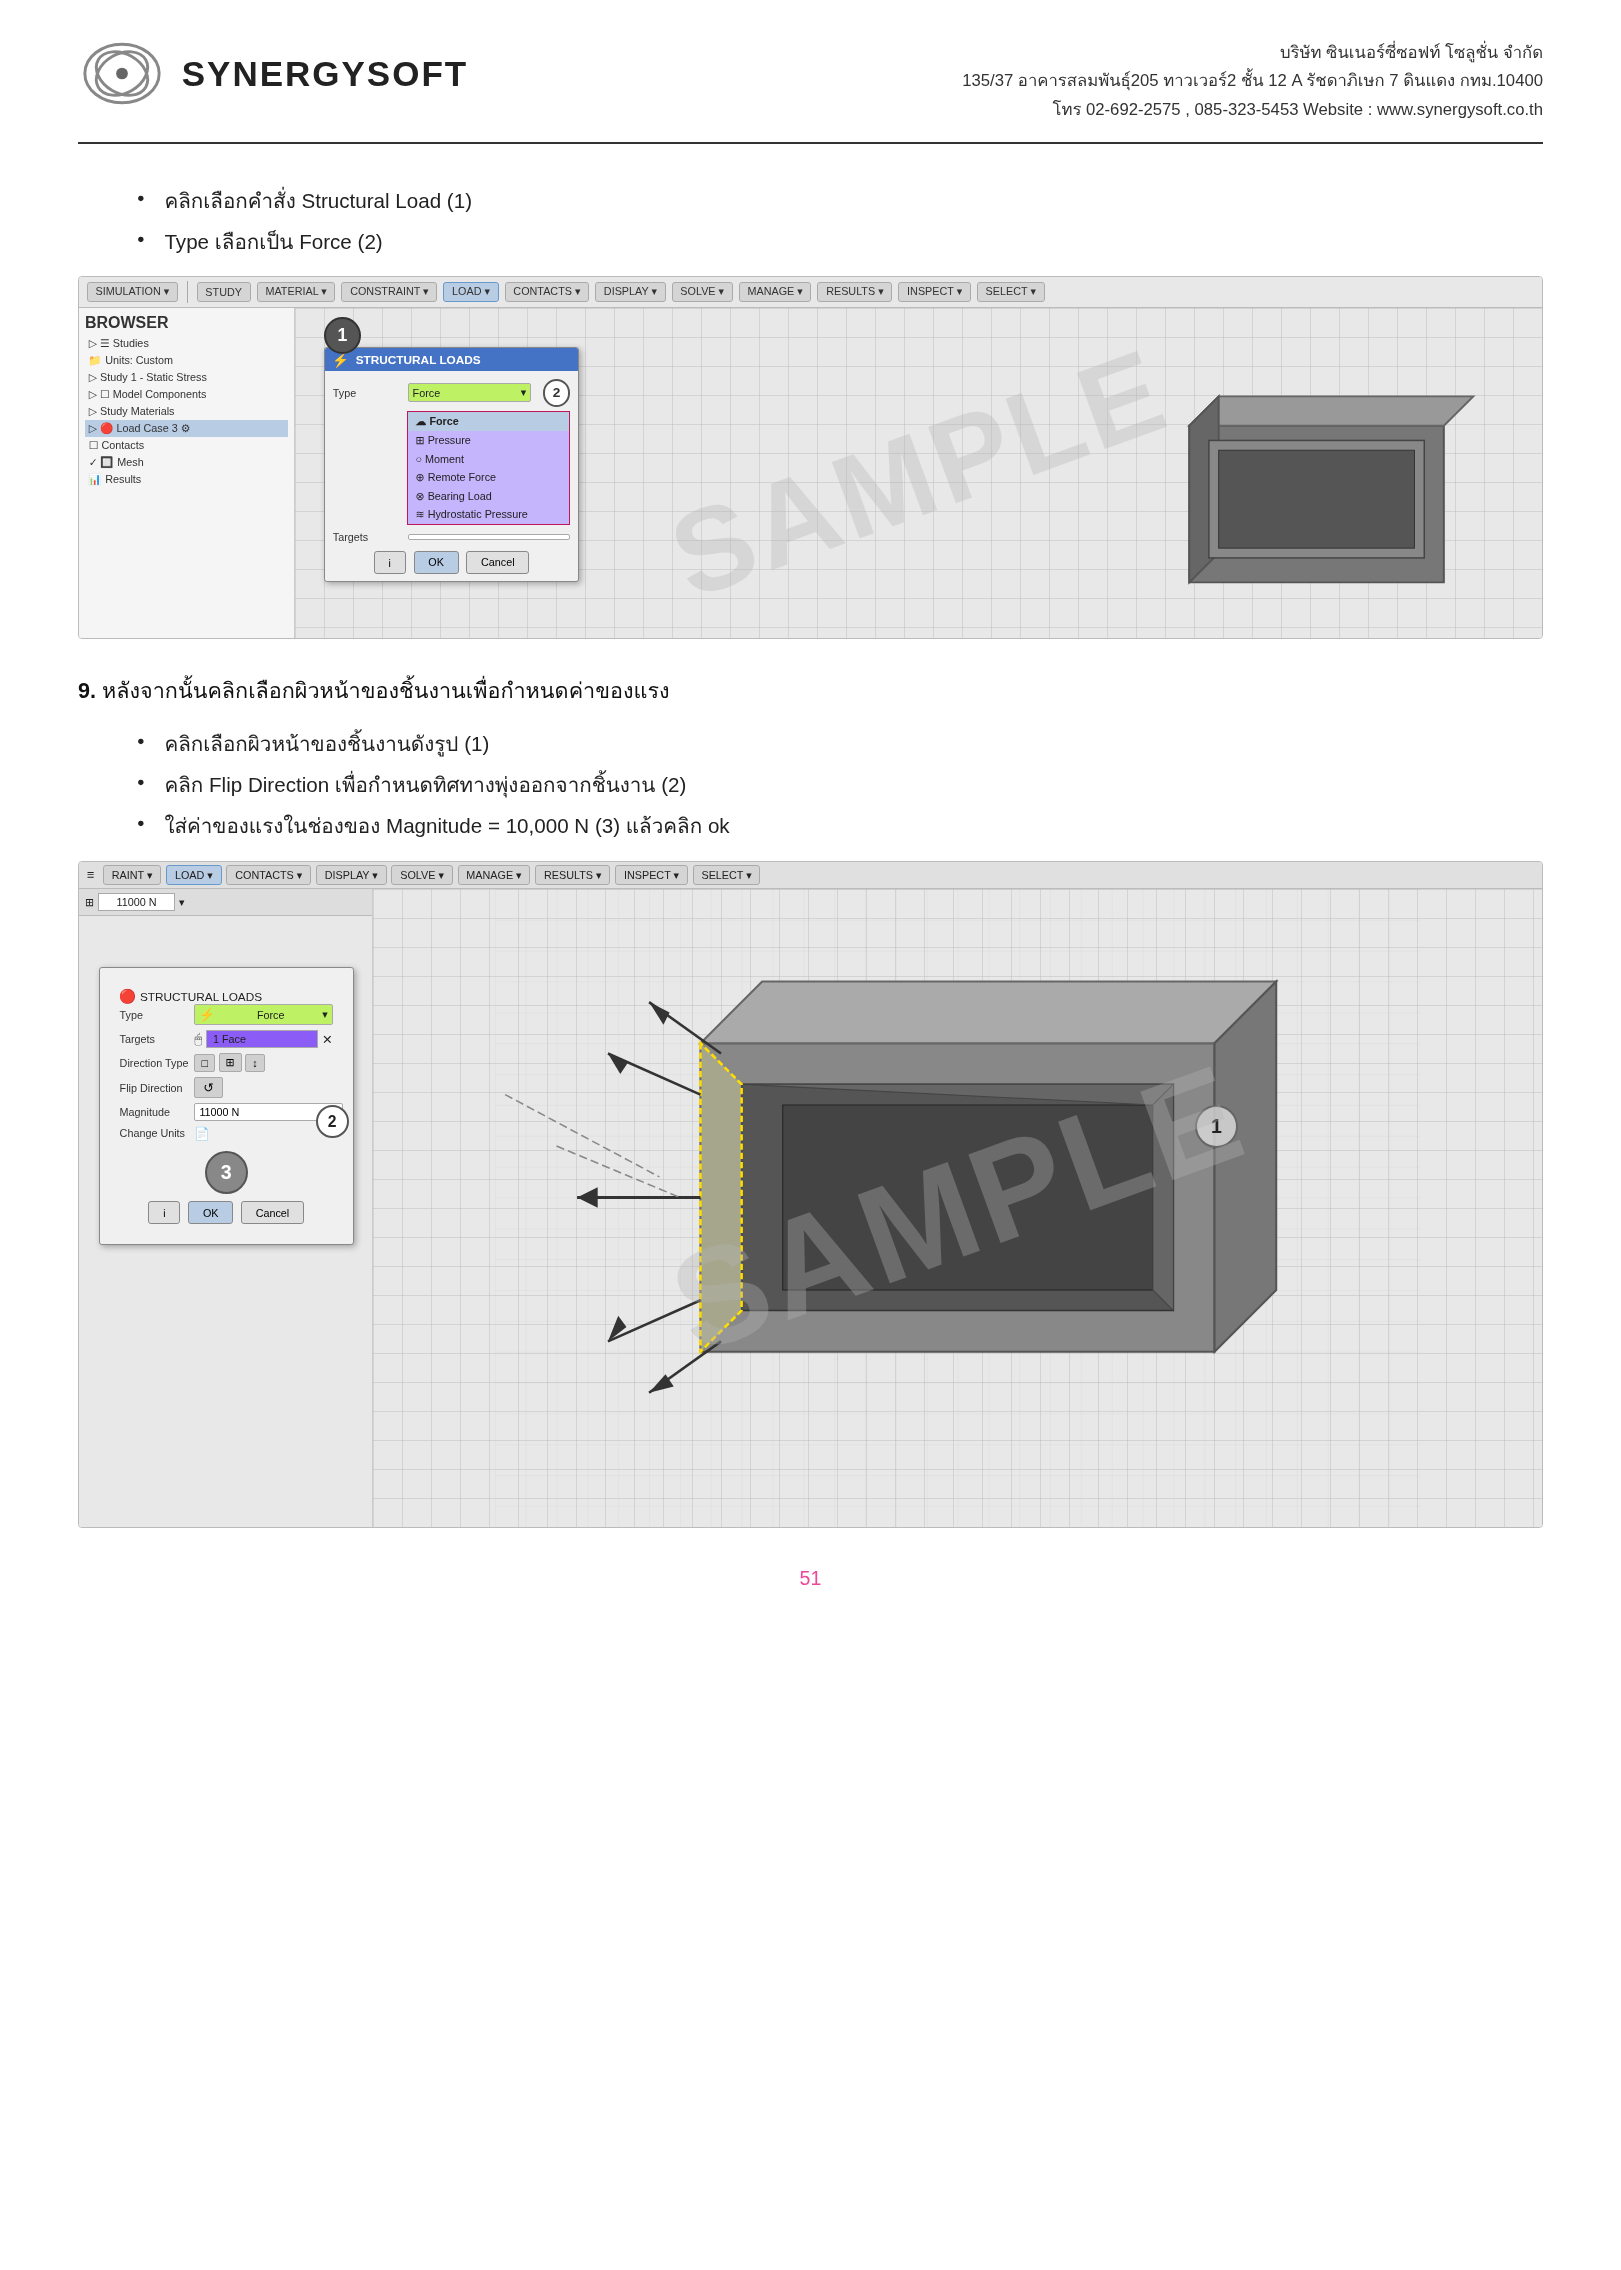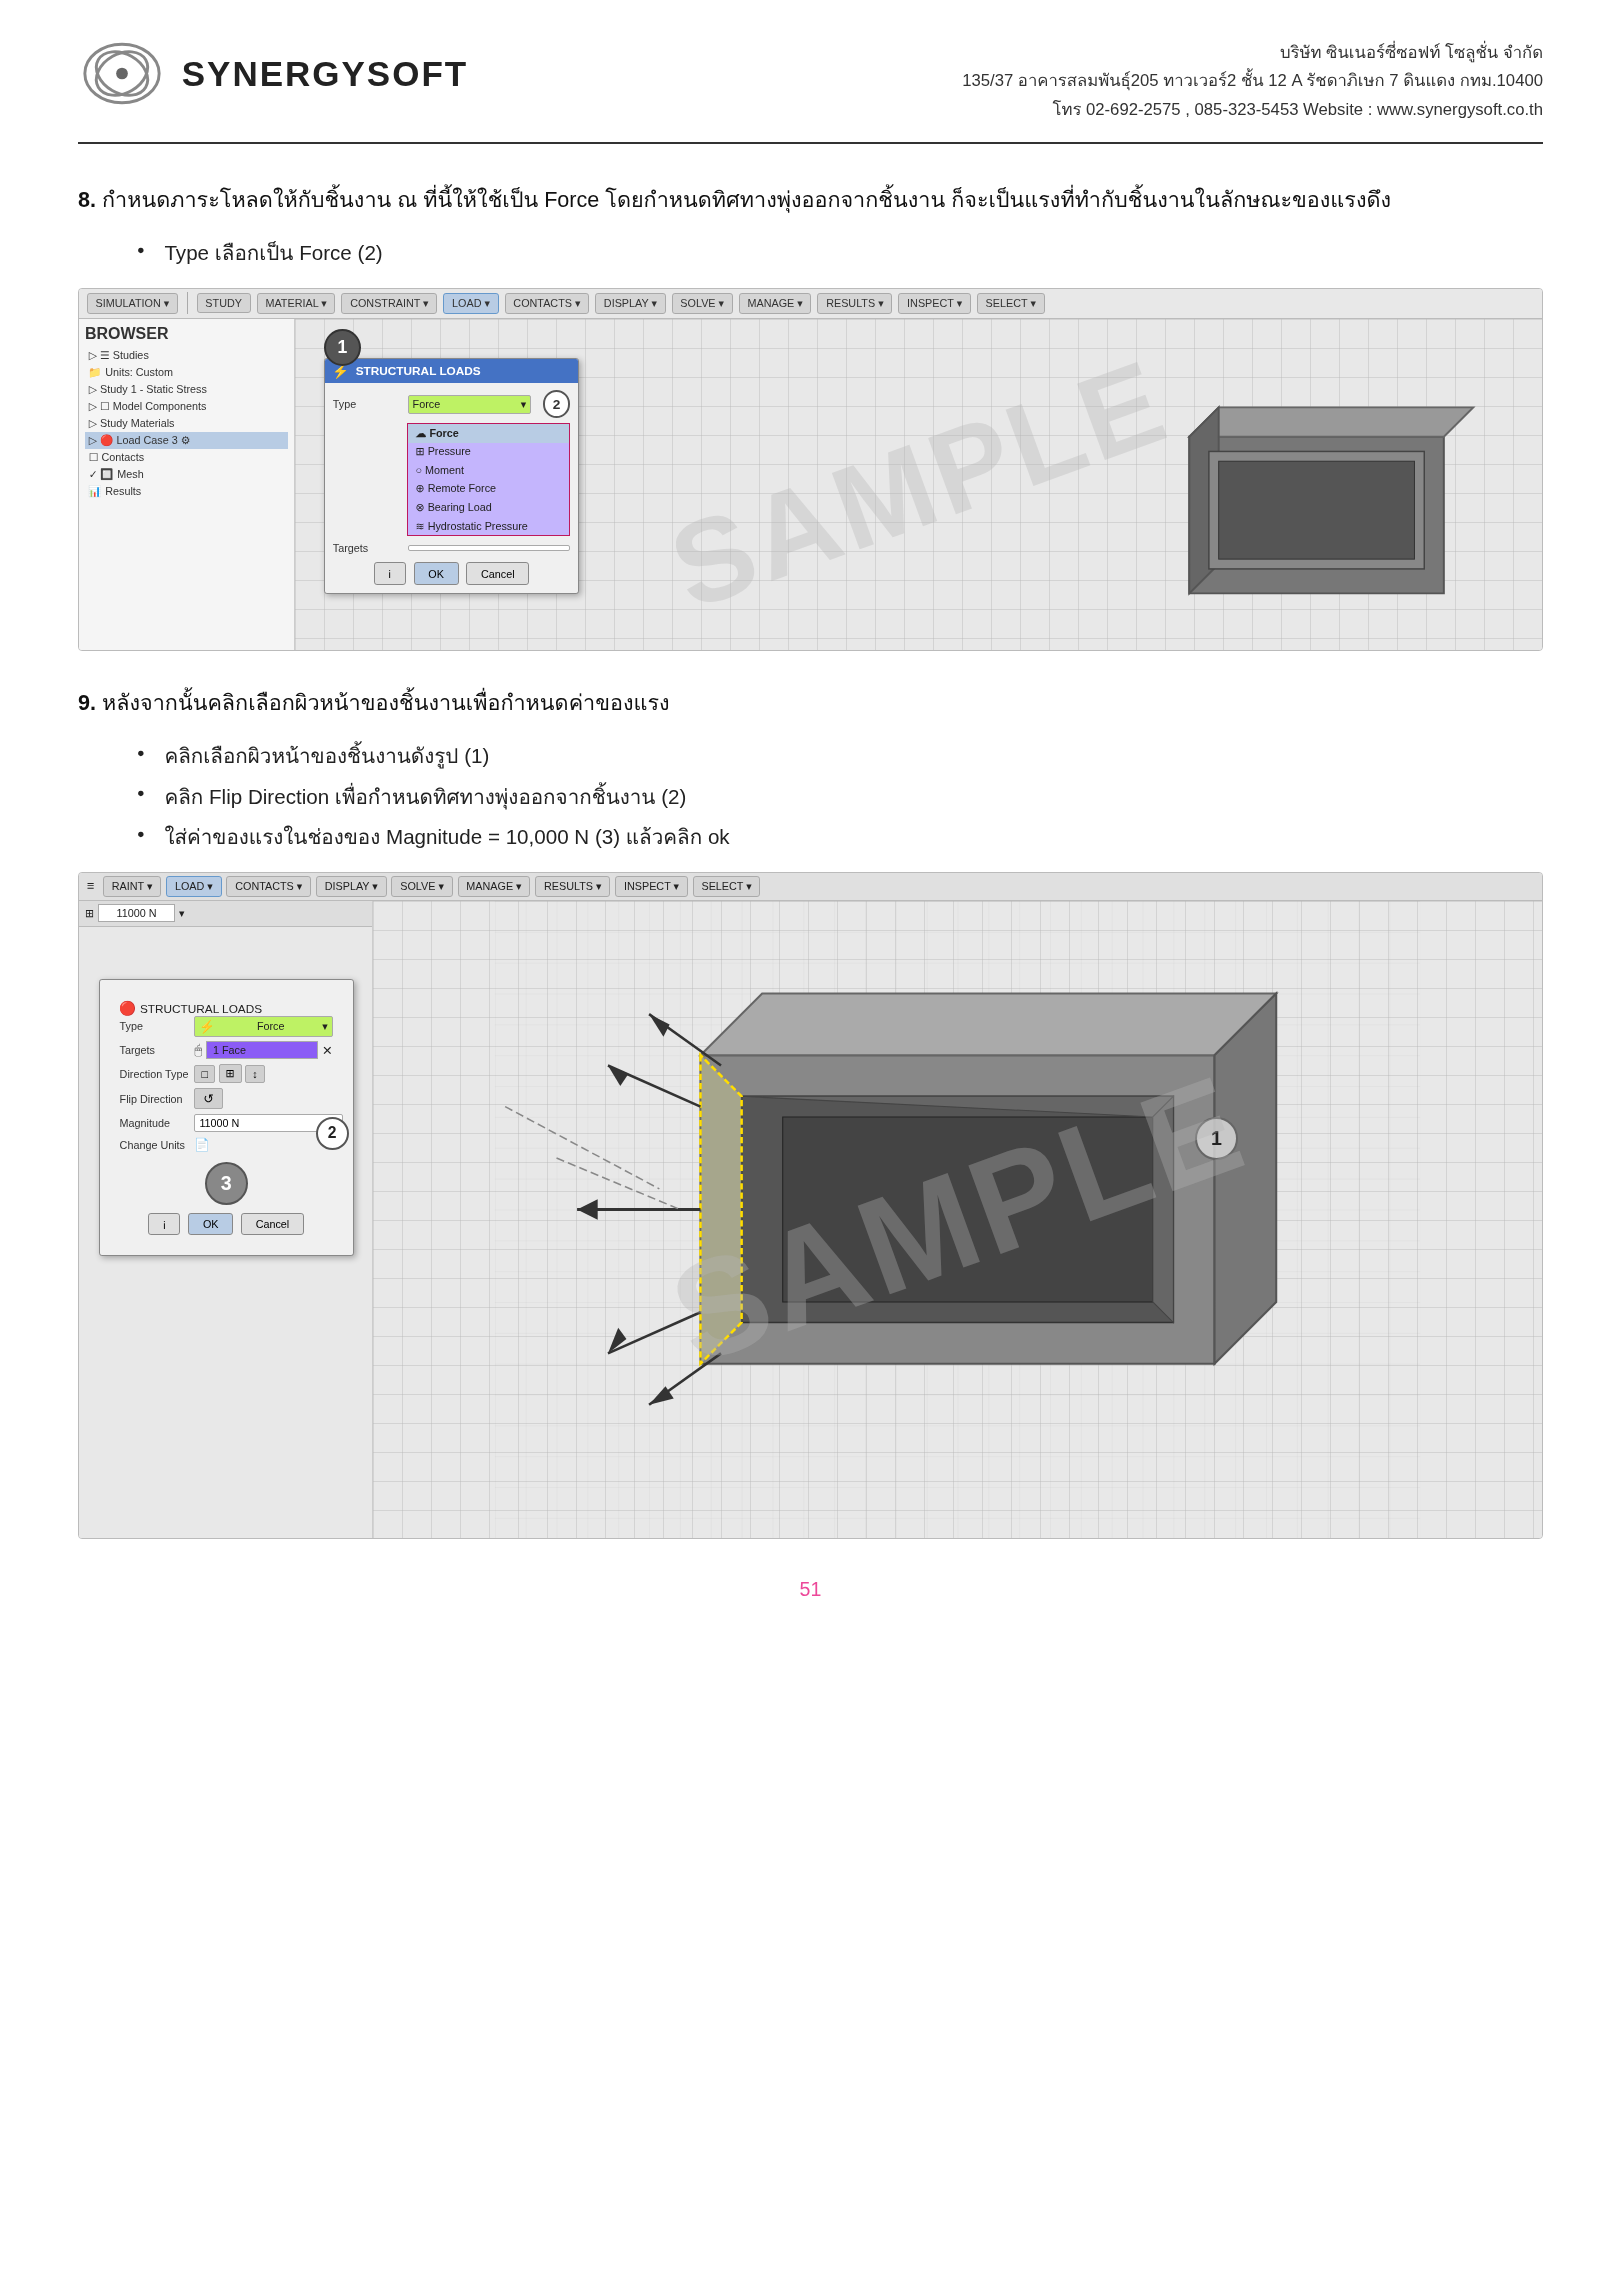--- a/index.html
+++ b/index.html
@@ -363,25 +363,22 @@
       <span class="brand-name">SYNERGYSOFT</span>
     </div>
     <div class="company-info">
       <div>บริษัท ซินเนอร์ซี่ซอฟท์ โซลูชั่น จำกัด</div>
       <div>135/37 อาคารสลมพันธุ์205 ทาวเวอร์2 ชั้น 12 A รัชดาภิเษก 7 ดินแดง กทม.10400</div>
       <div>โทร 02-692-2575 , 085-323-5453 Website : www.synergysoft.co.th</div>
     </div>
   </div>
 
   <div class="section">
-    <div class="step-title">
-      <span class="step-number">8.</span>
-      <span>กำหนดภาระโหลดให้กับชิ้นงาน ณ ที่นี้ให้ใช้เป็น Force โดยกำหนดทิศทางพุ่งออกจากชิ้นงาน ก็จะเป็นแรงที่ทำกับชิ้นงานในลักษณะของแรงดึง</span>
-    </div>
     <ul class="bullet-list">
+      <li>คลิกเลือกคำสั่ง Structural Load (1)</li>
       <li>Type เลือกเป็น Force (2)</li>
     </ul>
 
     <div class="screenshot-box ss1">
 
       <div class="sim-toolbar">
         <span class="sim-toolbar-btn">SIMULATION ▾</span>
         <span class="toolbar-sep"></span>
         <span class="sim-toolbar-btn">STUDY</span>
         <span class="sim-toolbar-btn">MATERIAL ▾</span>

